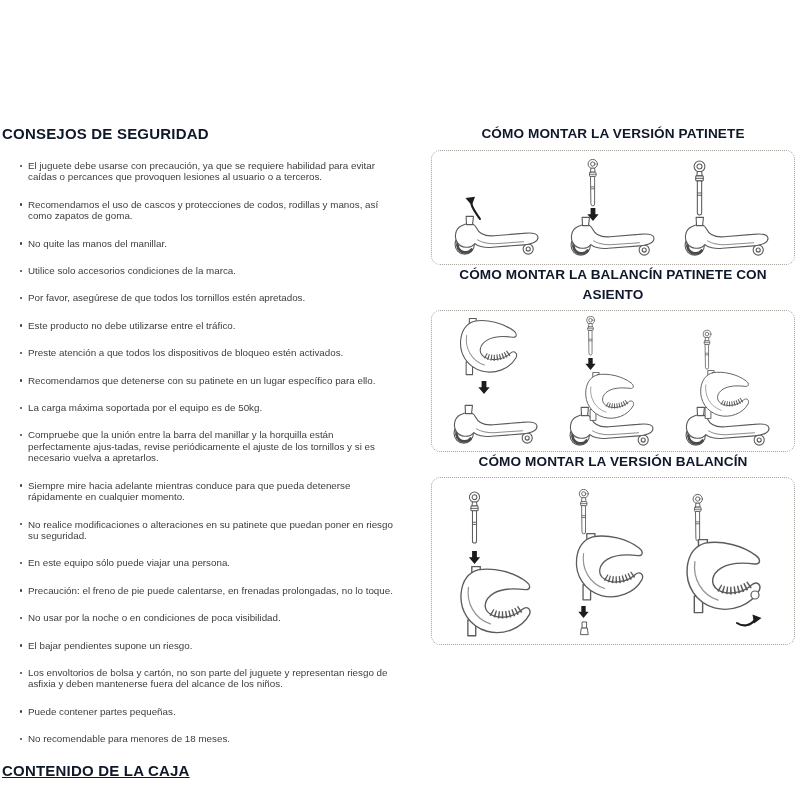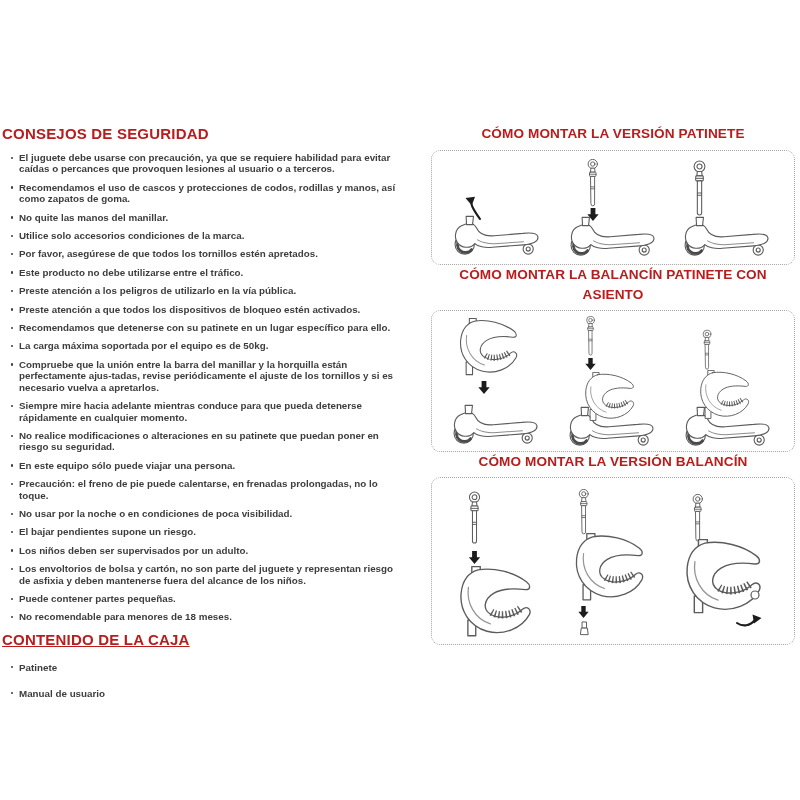--- a/index.html
+++ b/index.html
@@ -6,31 +6,31 @@
   body{
     width:800px;height:800px;position:relative;overflow:hidden;
     background:#ffffff;
     font-family:"Liberation Sans","DejaVu Sans",sans-serif;
     -webkit-font-smoothing:antialiased;
   }
   .col-left{position:absolute;left:2px;top:124px;width:407px;}
   .col-right{position:absolute;left:431px;top:124px;width:364px;}
 
   h2.heading{
-    margin:0;font-weight:bold;color:#b91c1c;
+    margin:0;font-weight:bold;color:#0f172a;
     font-size:15px;line-height:20px;letter-spacing:.2px;
   }
   .col-right h2.heading{font-size:13.6px;letter-spacing:.1px;}
 
   ul.bullets{
     list-style:none;margin:8px 0 0 0;padding:0;
     font-size:9.8px;line-height:11.4px;color:#3d3d3d;
   }
   ul.bullets li{
-    position:relative;padding-left:10px;margin:7px;font-weight:bold;
+    position:relative;padding-left:10px;margin:16px;
   }
   ul.bullets li::before{
     content:"";position:absolute;left:2px;top:4.6px;
     width:2.4px;height:2.4px;border-radius:50%;background:#3d3d3d;
   }
   ul.bullets.spaced li{line-height:19px;}
   ul.bullets.spaced li::before{top:8.2px;}
 
   .heading-contents{margin-top:32px;text-decoration:underline;}
 
@@ -102,32 +102,30 @@
   <section class="col-left">
     <h2 class="heading">CONSEJOS DE SEGURIDAD</h2>
     <ul class="bullets">
 
     <li>El juguete debe usarse con precaución, ya que se requiere habilidad para evitar caídas o percances que provoquen lesiones al usuario o a terceros.</li>
         <li>Recomendamos el uso de cascos y protecciones de codos, rodillas y manos, así como zapatos de goma.</li>
         <li>No quite las manos del manillar.</li>
         <li>Utilice solo accesorios condiciones de la marca.</li>
         <li>Por favor, asegúrese de que todos los tornillos estén apretados.</li>
         <li>Este producto no debe utilizarse entre el tráfico.</li>
-        <li>Preste atención a los peligros de utilizarlo en la vía pública.</li>
         <li>Preste atención a que todos los dispositivos de bloqueo estén activados.</li>
         <li>Recomendamos que detenerse con su patinete en un lugar específico para ello.</li>
         <li>La carga máxima soportada por el equipo es de 50kg.</li>
         <li>Compruebe que la unión entre la barra del manillar y la horquilla están perfectamente ajus-tadas, revise periódicamente el ajuste de los tornillos y si es necesario vuelva a apretarlos.</li>
         <li>Siempre mire hacia adelante mientras conduce para que pueda detenerse rápidamente en cualquier momento.</li>
         <li>No realice modificaciones o alteraciones en su patinete que puedan poner en riesgo su seguridad.</li>
         <li>En este equipo sólo puede viajar una persona.</li>
         <li>Precaución: el freno de pie puede calentarse, en frenadas prolongadas, no lo toque.</li>
         <li>No usar por la noche o en condiciones de poca visibilidad.</li>
         <li>El bajar pendientes supone un riesgo.</li>
-        <li>Los niños deben ser supervisados por un adulto.</li>
         <li>Los envoltorios de bolsa y cartón, no son parte del juguete y representan riesgo de asfixia y deben mantenerse fuera del alcance de los niños.</li>
         <li>Puede contener partes pequeñas.</li>
         <li>No recomendable para menores de 18 meses.</li>
       </ul>
 
     <h2 class="heading heading-contents">CONTENIDO DE LA CAJA</h2>
     <ul class="bullets spaced">
 
     <li>Patinete</li>
         <li>Manual de usuario</li>

